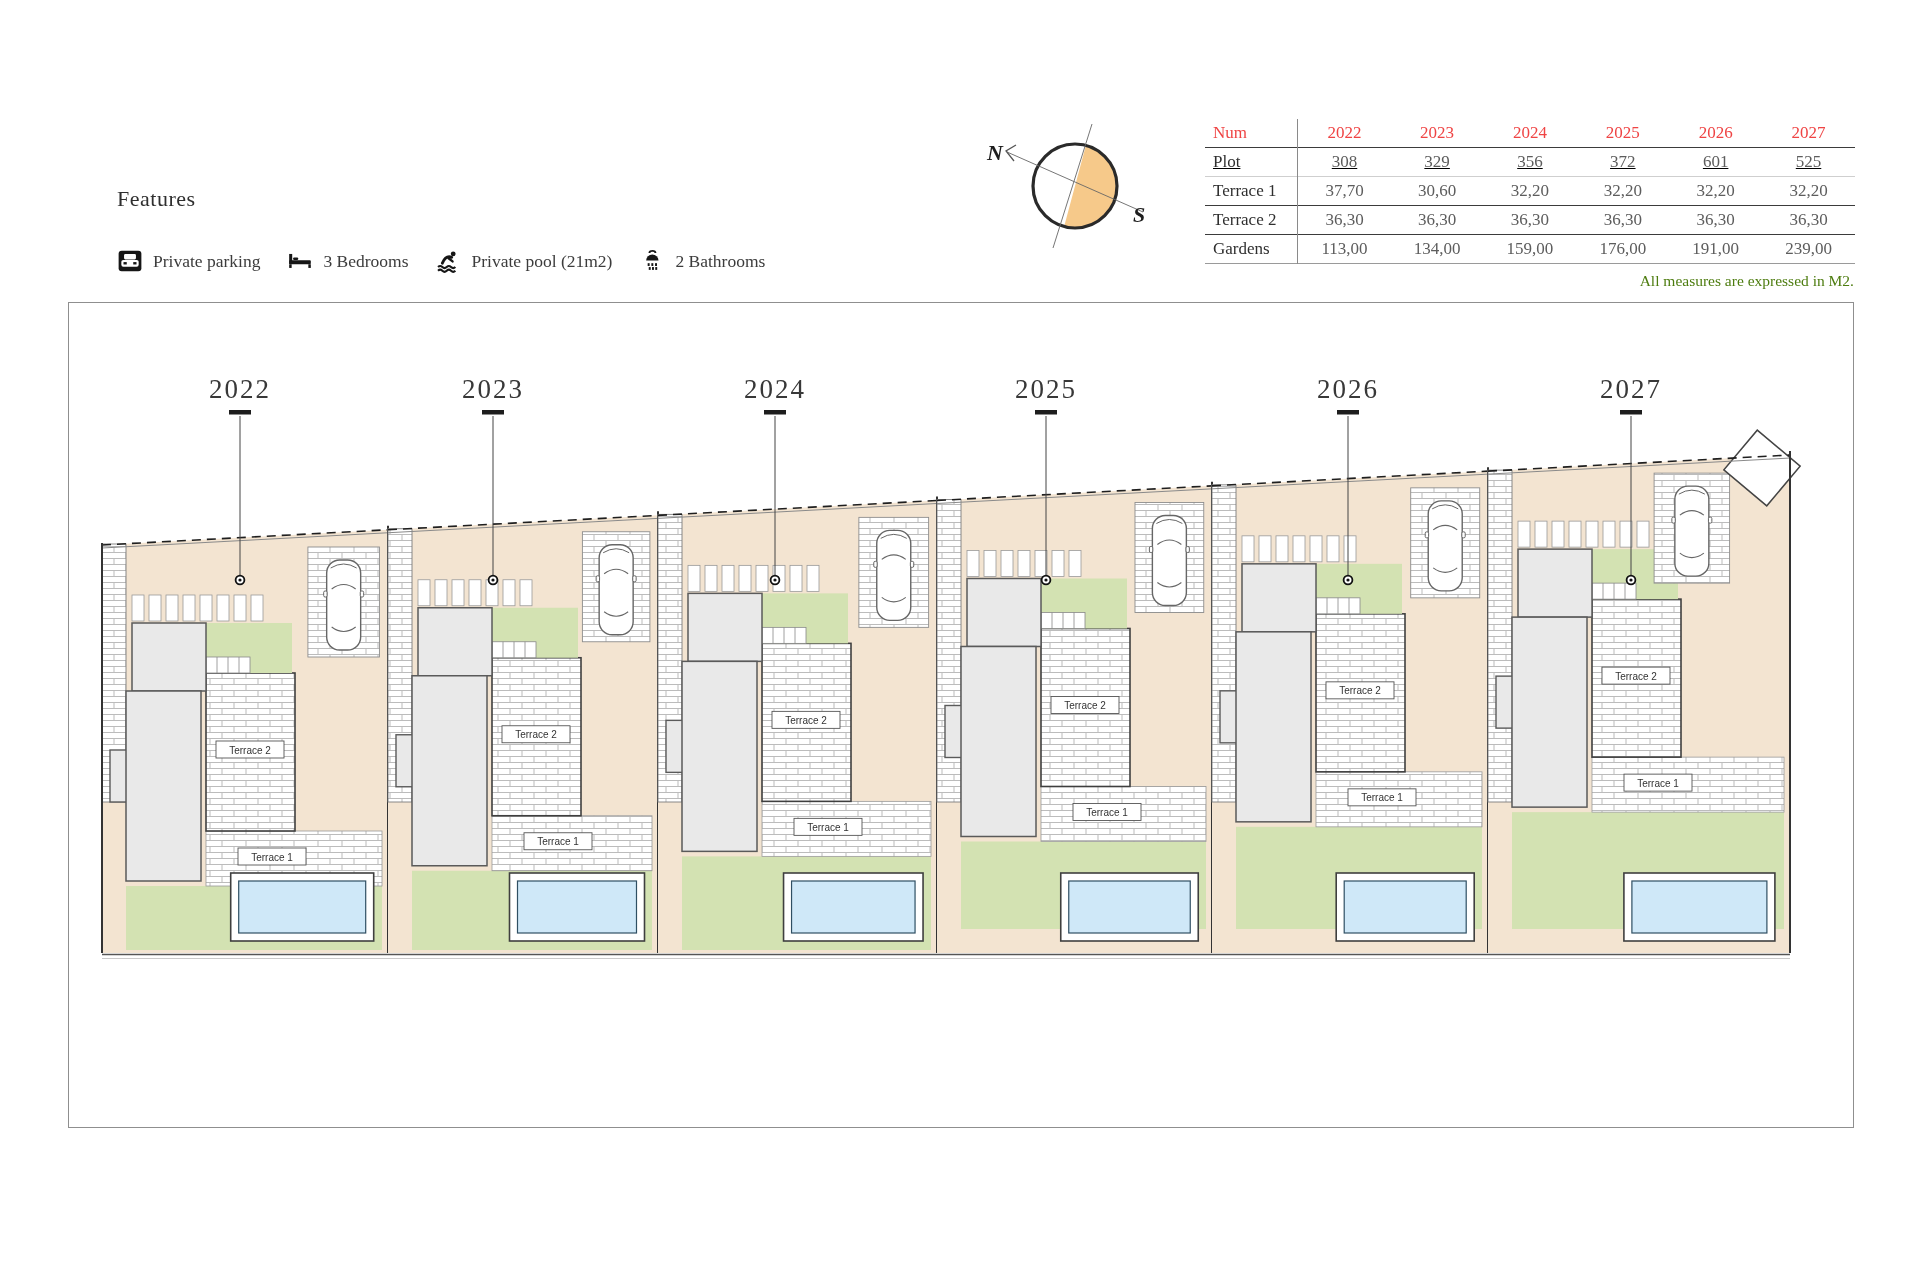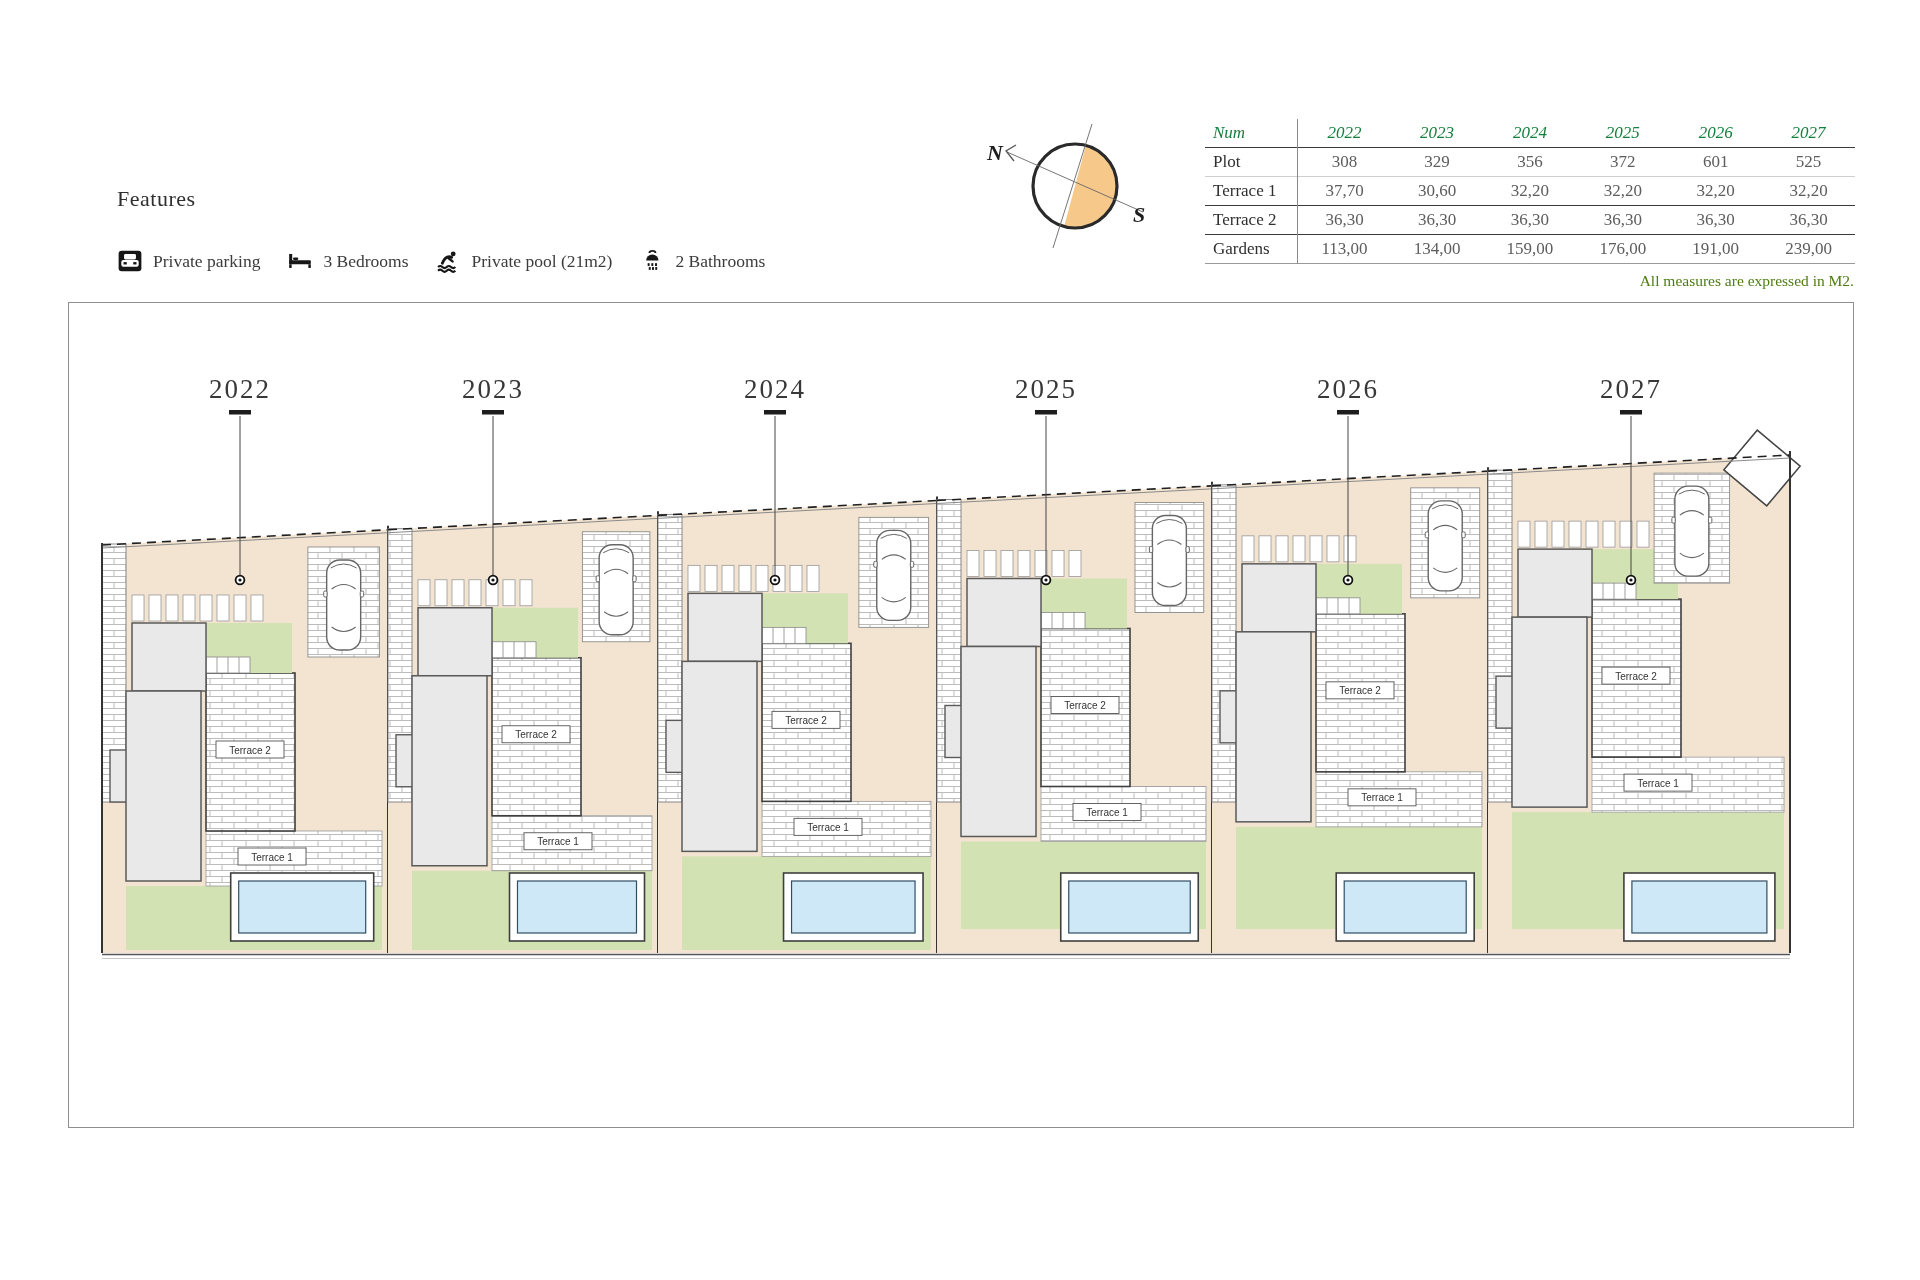--- a/index.html
+++ b/index.html
@@ -10,27 +10,27 @@
   #features h1{margin:0 0 36px 0;font-size:22px;font-weight:normal;color:#2f2f2f;letter-spacing:.5px;}
   #feature-row{display:flex;align-items:center;gap:27px;}
   .feat{display:flex;align-items:center;gap:10px;}
   .feat .fic{width:26px;height:26px;display:block;}
   .feat .flb{font-size:17.5px;color:#3c3c3c;white-space:nowrap;}
   
   #compass{left:985px;top:104px;width:190px;height:160px;}
   
   #spec-table{left:1205px;top:119px;width:650px;border-collapse:collapse;table-layout:fixed;}
   #spec-table th,#spec-table td{font-weight:normal;font-size:17px;padding:0;height:28px;vertical-align:middle;}
-  #spec-table th{color:#15803d;font-style:italic;}
+  #spec-table th{color:#ef4444;}
   #spec-table td{color:#5d5d5d;text-align:center;}
   #spec-table td.rlabel{color:#2f2f2f;text-align:left;padding-left:8px;}
   #spec-table th:first-child{text-align:left;padding-left:8px;}
   #spec-table .vline{border-left:1px solid #8a8a8a;}
   #spec-table tr.hrow{border-bottom:1.4px solid #3b3b3b;}
-  #spec-table tr.r0{border-bottom:1px solid #cfcfcf;}
+  #spec-table tr.r0{border-bottom:1px solid #cfcfcf;text-decoration:underline;}
   #spec-table tr.r1,#spec-table tr.r2{border-bottom:1.3px solid #3b3b3b;}
   #spec-table tr.r3{border-bottom:1px solid #9a9a9a;}
   #table-note{left:1205px;top:272px;width:649px;text-align:right;font-size:15.5px;color:#4d7c0f;}
   
   #plan-frame{left:68px;top:302px;width:1786px;height:826px;border:1.2px solid #8f8f8f;box-sizing:border-box;}
   #plan-svg{left:0;top:0;}
 </style>
 </head>
 <body>
 

